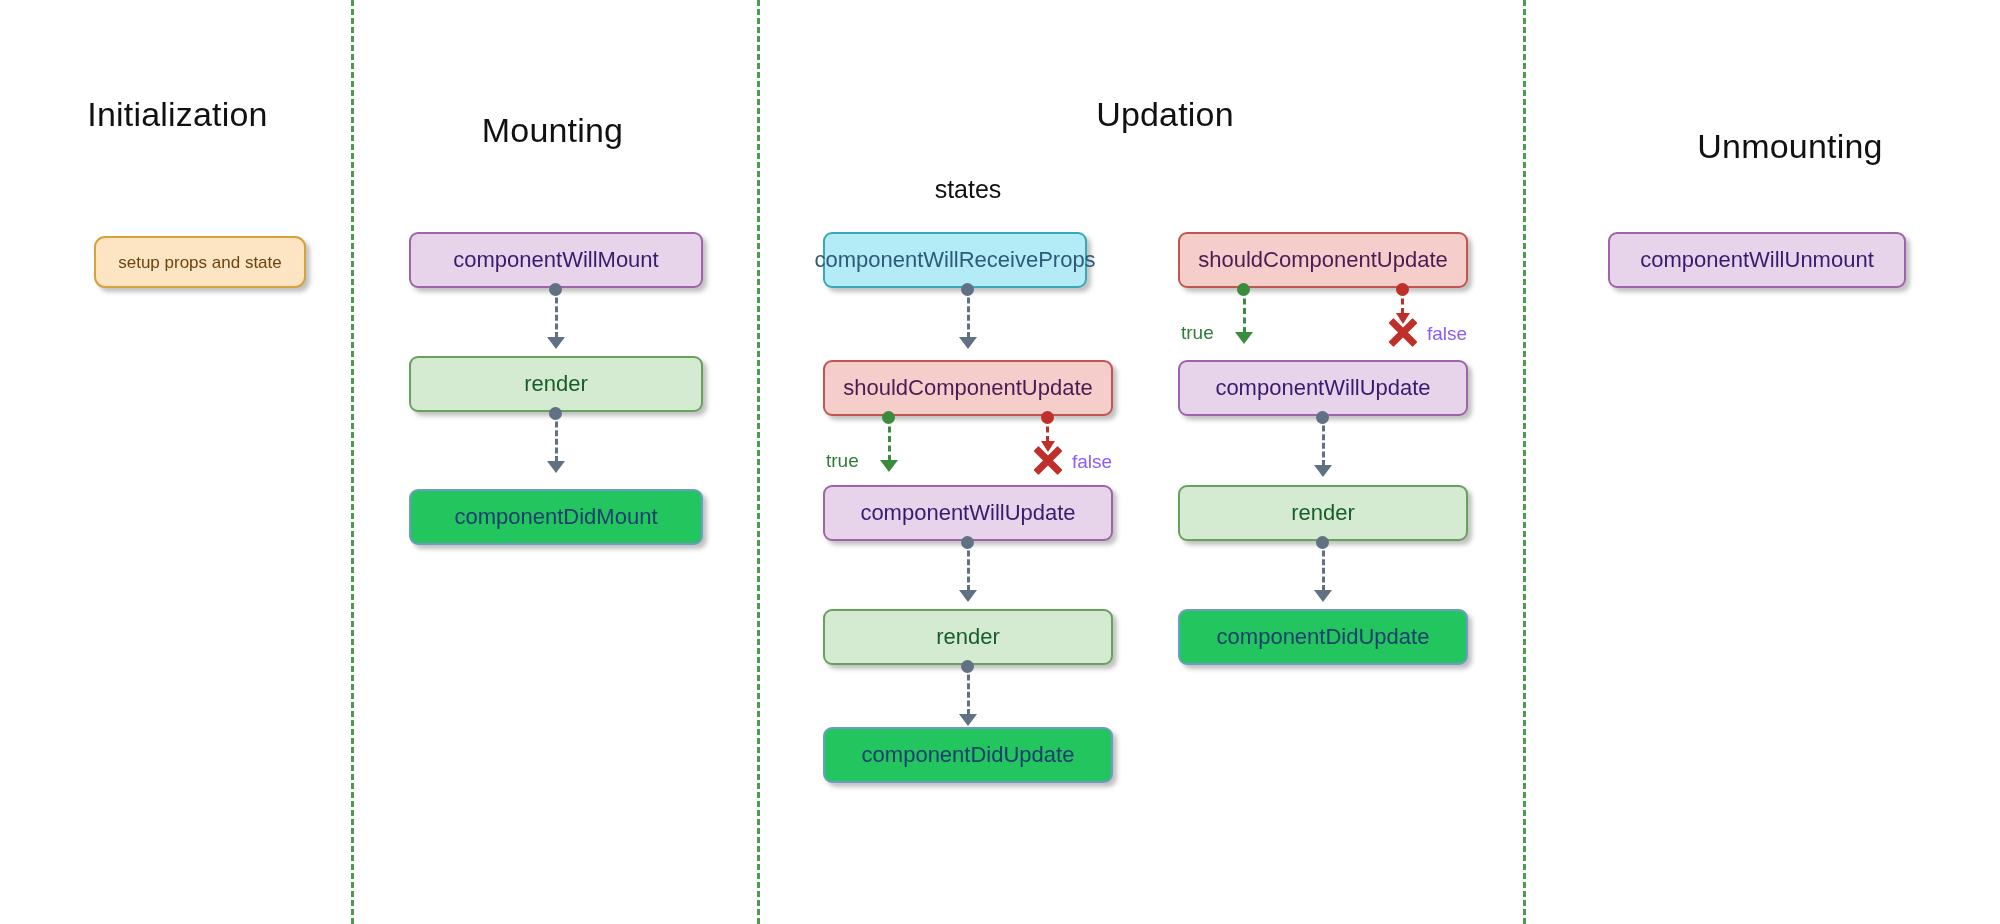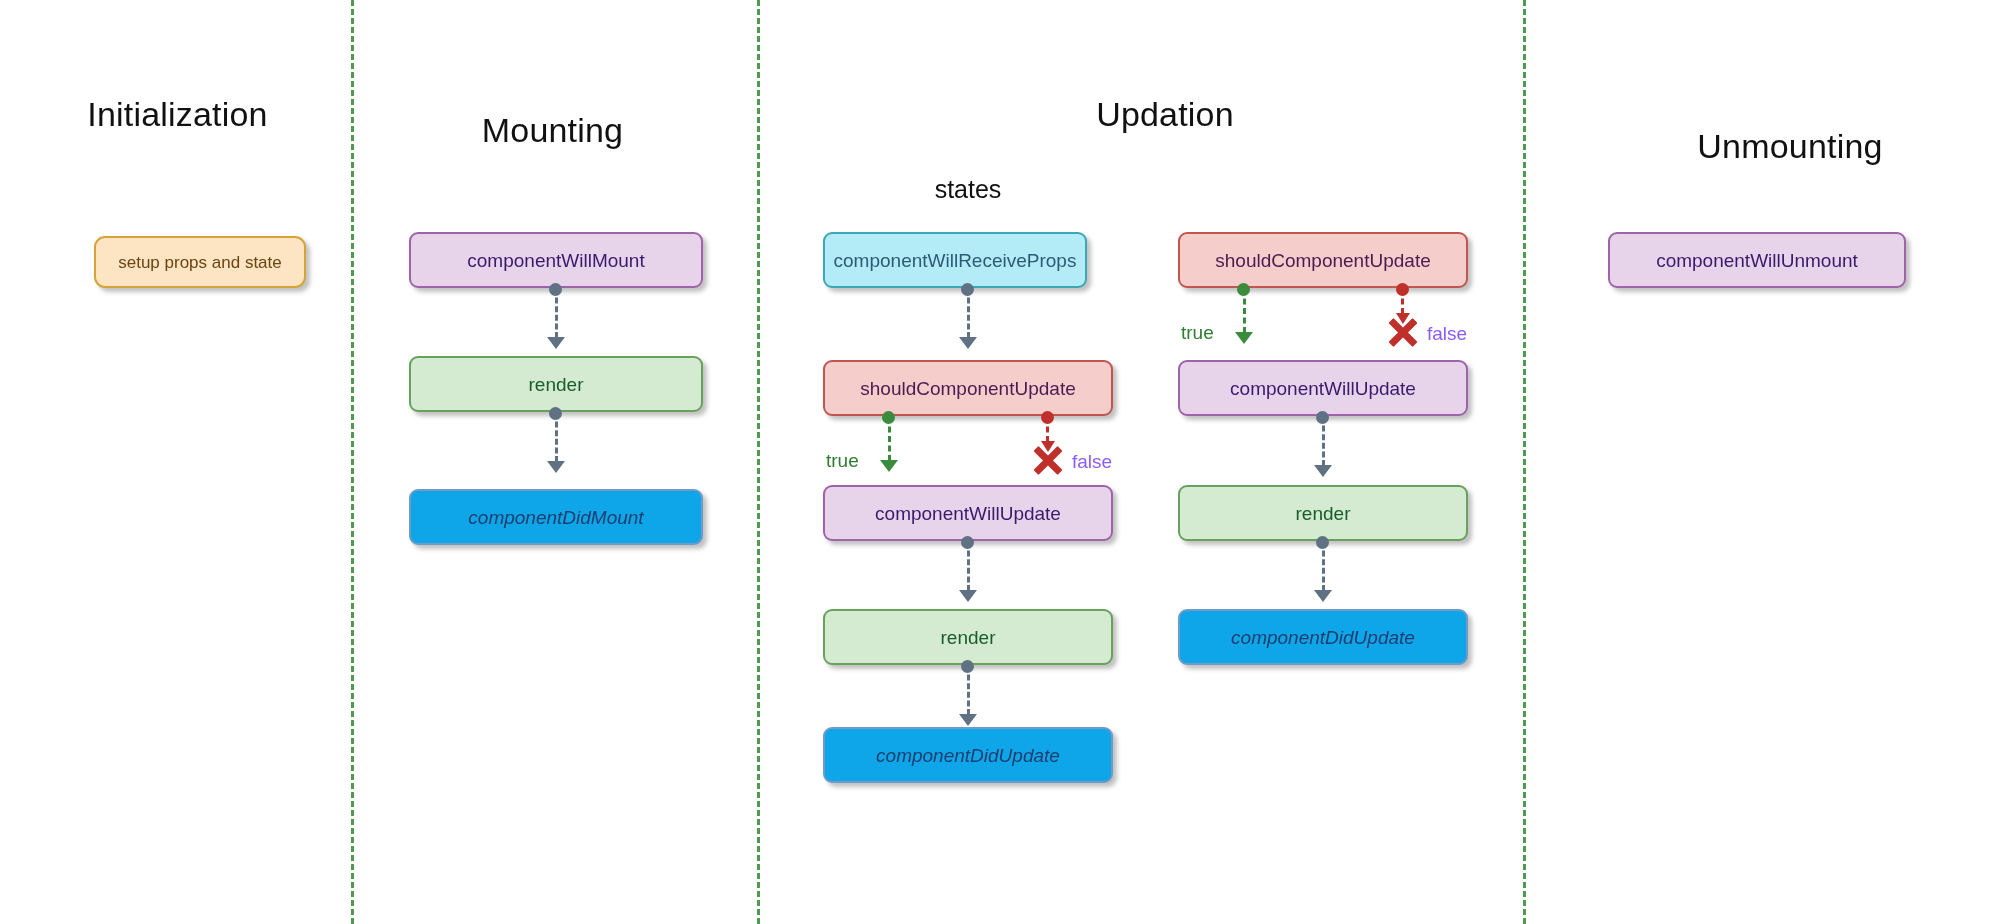--- a/index.html
+++ b/index.html
@@ -51,35 +51,35 @@
   
   .node {
     position: absolute;
     box-sizing: border-box;
     border-radius: 9px;
     border-width: 2px;
     border-style: solid;
     display: flex;
     align-items: center;
     justify-content: center;
-    font-size: 19px;
+    font-size: 22px;
     line-height: 1;
     box-shadow: 4px 4px 4px rgba(120,120,120,0.45);
     white-space: nowrap;
   }
   .node.small {
     font-size: 17px;
     border-radius: 11px;
   }
 
   
   .n-orange { background: #fde5c3; border-color: #d6a23c; color: #6b4412; }
   .n-purple { background: #e7d4ea; border-color: #9f63ab; color: #3b1a6e; }
   .n-green  { background: #d5ebd1; border-color: #67a15c; color: #165d2b; }
-  .n-blue   { background: #0ea5e9; border-color: #6f9bc7; color: #1c3f6e; font-style: italic; }
+  .n-blue   { background: #22c55e; border-color: #6f9bc7; color: #1c3f6e; }
   .n-cyan   { background: #b3ebf7; border-color: #3aa8b5; color: #2d5b77; }
   .n-red    { background: #f5cdcb; border-color: #c0564f; color: #4d1a52; }
 
   
   .conn {
     position: absolute;
     width: 0;
     border-left-width: 3px;
     border-left-style: dashed;
   }

